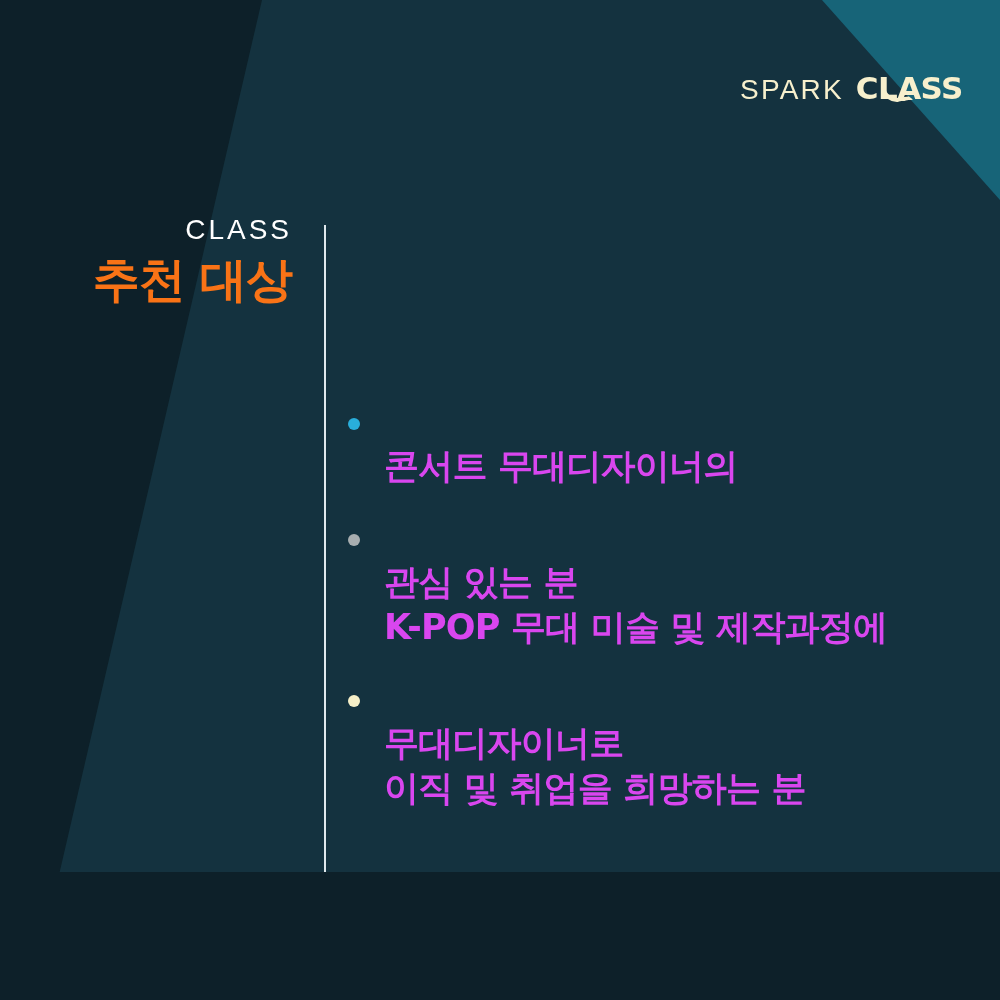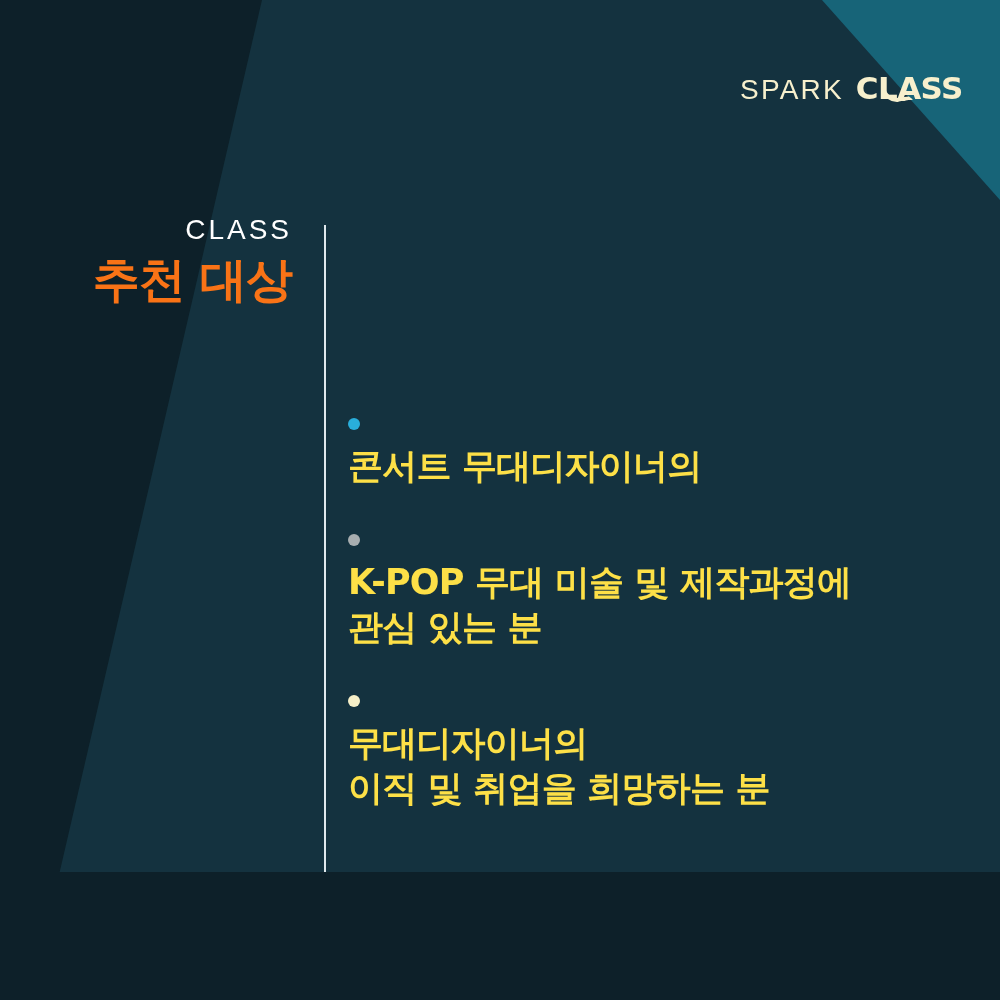--- a/index.html
+++ b/index.html
@@ -108,24 +108,25 @@
     width:12px; height:12px;
     border-radius:50%;
     display:block;
     margin-bottom:14px;
   }
 
   .btext {
     font-size:35px;
     font-weight:bold;
     line-height:1.30;
-    color:#fde047;
+    color:#d946ef;
     letter-spacing:-0.8px;
     white-space:nowrap;
     font-family:"DejaVu Sans","Liberation Sans",sans-serif;
+    margin-left:36px;
   }
 </style>
 </head>
 <body>
 
 <div id="card">
 
   <svg id="bg" viewBox="0 0 1000 1000" preserveAspectRatio="none">
     <rect x="0" y="0" width="1000" height="1000" fill="#0d2029"></rect>
     <polygon points="262,0 1000,0 1000,1000 30,1000" fill="#14323f"></polygon>
@@ -149,24 +150,24 @@
 
   <div id="bullets">
 
     <div class="bullet-item">
       <span class="dot" style="background: rgb(41, 174, 219);"></span>
       <div class="btext">콘서트 무대디자이너의</div>
     </div>
 
     <div class="bullet-item">
       <span class="dot" style="background: rgb(168, 174, 176);"></span>
+      <div class="btext">관심 있는 분</div>
       <div class="btext">K-POP 무대 미술 및 제작과정에</div>
-      <div class="btext">관심 있는 분</div>
     </div>
 
     <div class="bullet-item">
       <span class="dot" style="background: rgb(245, 239, 200);"></span>
-      <div class="btext">무대디자이너의</div>
+      <div class="btext">무대디자이너로</div>
       <div class="btext">이직 및 취업을 희망하는 분</div>
     </div>
 
   </div>
 </div>
 
 </body></html>

